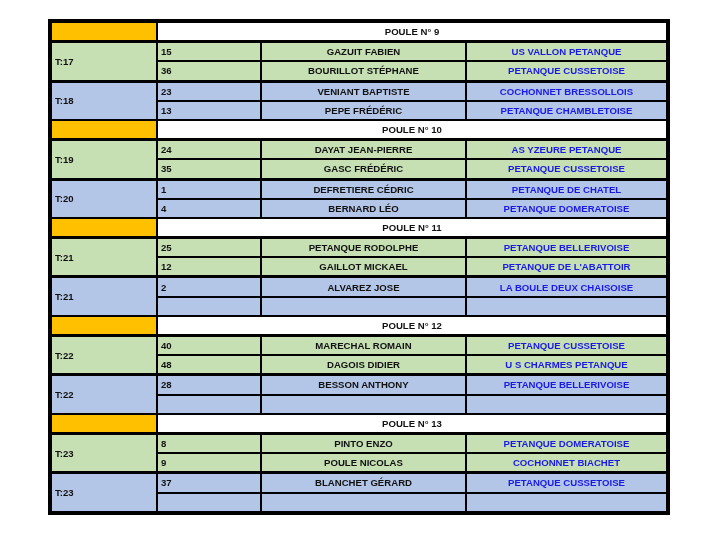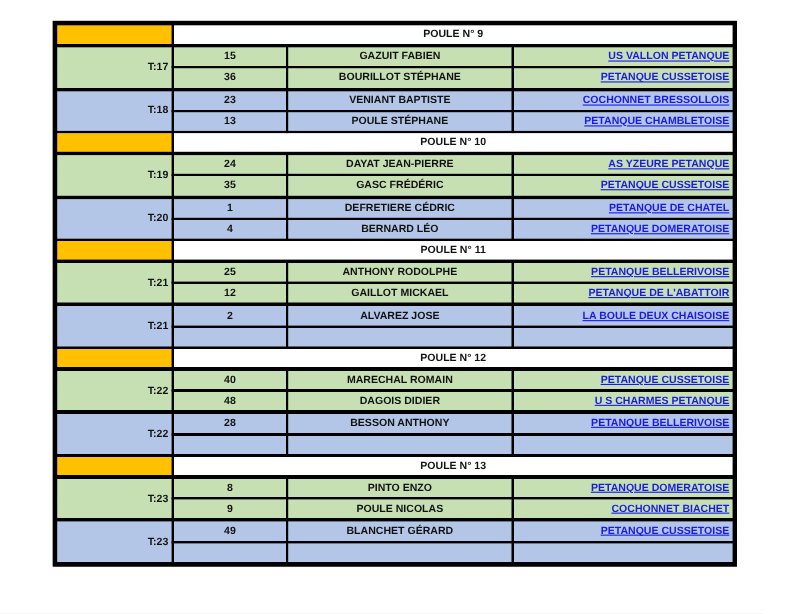--- a/index.html
+++ b/index.html
@@ -45,24 +45,24 @@
     col.c-club { width: auto; }
 
     td.orange { background: #FFC000; }
     td.header {
       background: #ffffff;
       text-align: center;
       font-size: 9.6px;
     }
     tr.green td { background: #C6E0B4; }
     tr.blue td { background: #B4C6E7; }
-    td.tcell { text-align: right; vertical-align: middle; }
-    td.num { text-align: center; }
+    td.tcell { text-align: left; vertical-align: middle; }
+    td.num { }
     td.name { text-align: center; }
-    td.club { text-align: right; color: #1a1ae6 !important; text-decoration: underline; }
+    td.club { text-align: center; color: #1a1ae6 !important; }
     tr.group-start td { border-top-width: 3px; }
   </style>
 </head>
 <body>
 
 <div class="sheet">
   <table class="poules">
     <colgroup>
       <col class="c-table">
       <col class="c-num">
@@ -86,21 +86,21 @@
     <td class="club">PETANQUE CUSSETOISE</td>
   </tr>
         <tr class="group-start blue">
     <td class="tcell" rowspan="2">T:18</td>
     <td class="num">23</td>
     <td class="name">VENIANT BAPTISTE</td>
     <td class="club">COCHONNET BRESSOLLOIS</td>
   </tr>
         <tr class="blue">
     <td class="num">13</td>
-    <td class="name">POULE STÉPHANE</td>
+    <td class="name">PEPE FRÉDÉRIC</td>
     <td class="club">PETANQUE CHAMBLETOISE</td>
   </tr>
         <tr class="poule-header-row">
     <td class="orange"></td>
     <td class="header" colspan="3">POULE N° 10</td>
   </tr>
         <tr class="group-start green">
     <td class="tcell" rowspan="2">T:19</td>
     <td class="num">24</td>
     <td class="name">DAYAT JEAN-PIERRE</td>
@@ -122,21 +122,21 @@
     <td class="name">BERNARD LÉO</td>
     <td class="club">PETANQUE DOMERATOISE</td>
   </tr>
         <tr class="poule-header-row">
     <td class="orange"></td>
     <td class="header" colspan="3">POULE N° 11</td>
   </tr>
         <tr class="group-start green">
     <td class="tcell" rowspan="2">T:21</td>
     <td class="num">25</td>
-    <td class="name">ANTHONY RODOLPHE</td>
+    <td class="name">PETANQUE RODOLPHE</td>
     <td class="club">PETANQUE BELLERIVOISE</td>
   </tr>
         <tr class="green">
     <td class="num">12</td>
     <td class="name">GAILLOT MICKAEL</td>
     <td class="club">PETANQUE DE L'ABATTOIR</td>
   </tr>
         <tr class="group-start blue">
     <td class="tcell" rowspan="2">T:21</td>
     <td class="num">2</td>
@@ -184,21 +184,21 @@
     <td class="name">PINTO ENZO</td>
     <td class="club">PETANQUE DOMERATOISE</td>
   </tr>
         <tr class="green">
     <td class="num">9</td>
     <td class="name">POULE NICOLAS</td>
     <td class="club">COCHONNET BIACHET</td>
   </tr>
         <tr class="group-start blue">
     <td class="tcell" rowspan="2">T:23</td>
-    <td class="num">49</td>
+    <td class="num">37</td>
     <td class="name">BLANCHET GÉRARD</td>
     <td class="club">PETANQUE CUSSETOISE</td>
   </tr>
         <tr class="blue">
     <td class="num"></td>
     <td class="name"></td>
     <td class="club"></td>
   </tr>
       </tbody>
   </table>

